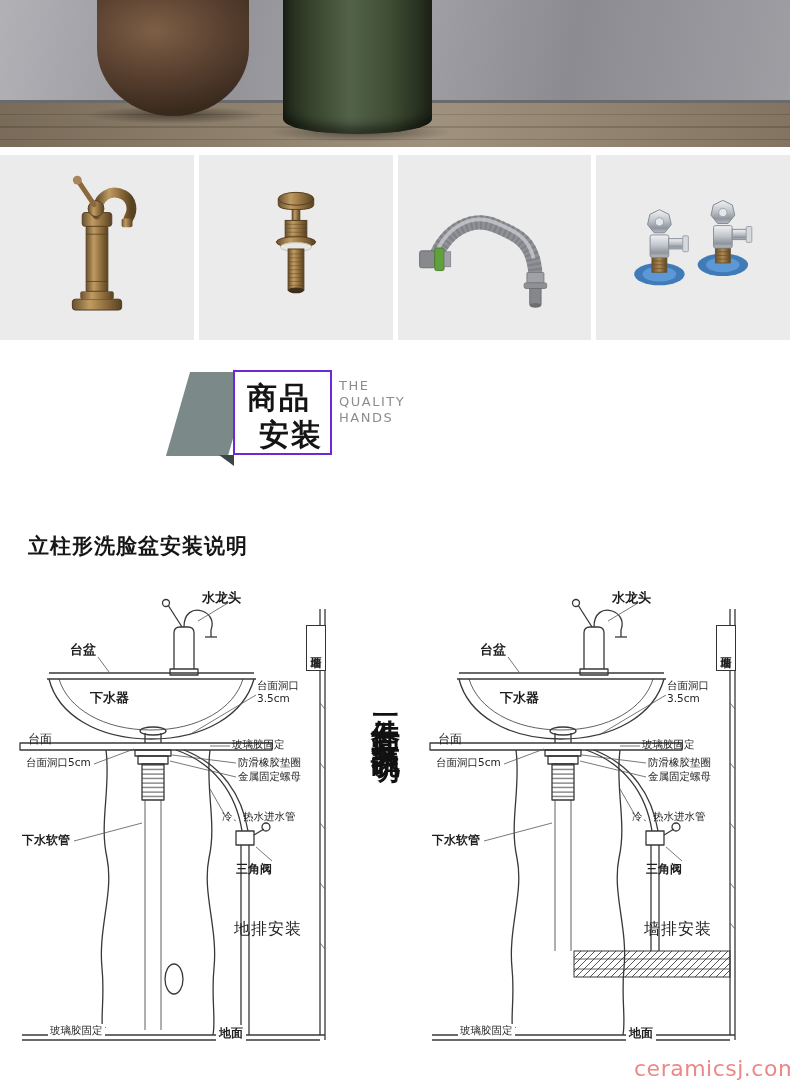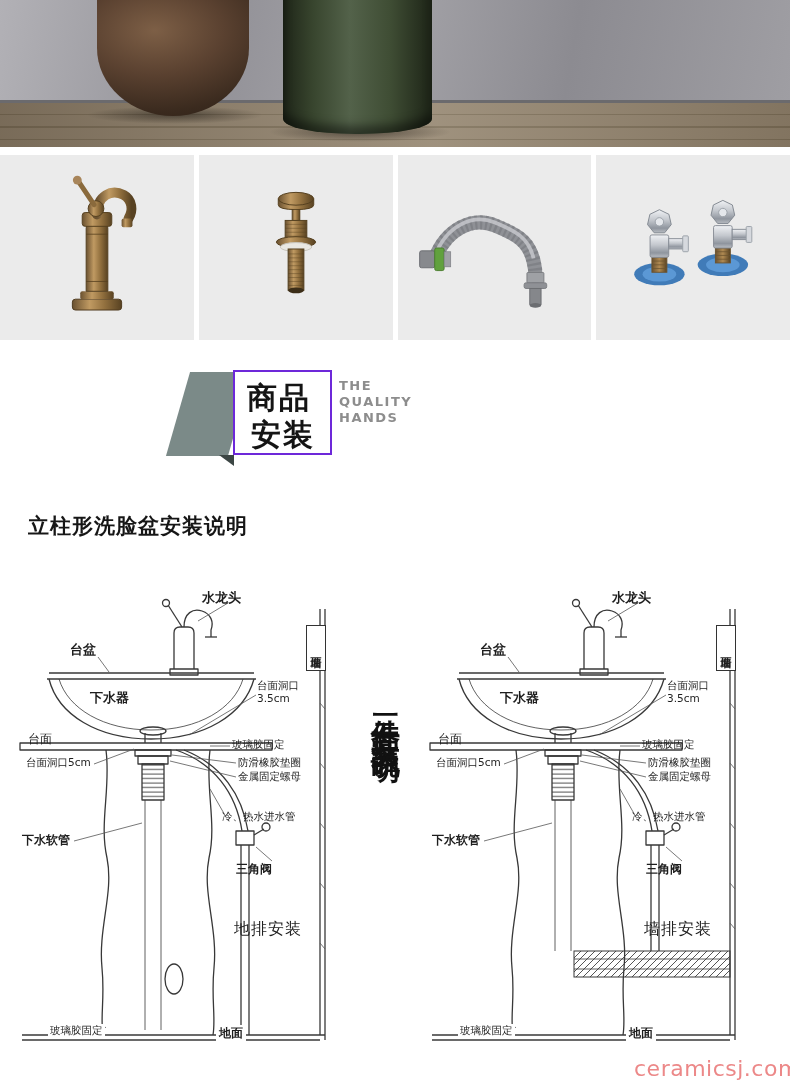--- a/index.html
+++ b/index.html
@@ -25,27 +25,27 @@
 
   
   .products{position:absolute;left:0;top:155px;width:790px;display:flex;gap:5px}
   .product-box{flex:1;height:185px;background:#ebebeb;display:flex;align-items:center;justify-content:center}
 
   
   .banner{position:absolute;left:0;top:366px;width:790px;height:110px}
   .banner-parallelogram{position:absolute;left:178px;top:6px;width:62px;height:84px;background:#7b8a88;transform:skewX(-16deg)}
   .banner-box{position:absolute;left:233px;top:4px;width:99px;height:85px;background:#fff;border:2px solid #6d28d9;padding-top:7px}
   .banner-title-line{font-size:30px;font-weight:700;color:#141414;line-height:37px;letter-spacing:2px}
-  .bt1{margin-left:12px}.bt2{margin-left:16px}
+  .bt1{margin-left:12px}.bt2{margin-left:24px}
   .banner-fold{position:absolute;left:219px;top:89px;width:15px;height:11px;background:#3c4644;clip-path:polygon(0 0,100% 0,100% 100%)}
-  .banner-quality{position:absolute;left:339px;top:12px;font-size:13px;letter-spacing:1.5px;color:#8d8d8d;line-height:16px;font-weight:700}
+  .banner-quality{position:absolute;left:339px;top:12px;font-size:13px;letter-spacing:1.5px;color:#8d8d8d;line-height:16px;font-weight:400}
   .banner-tagline{position:absolute;left:339px;top:56px;font-size:7px;color:#bdbdbd;line-height:9px;letter-spacing:.3px}
 
   
-  .section-title{position:absolute;left:28px;top:512px;font-size:21px;font-weight:600;color:#161616;letter-spacing:1px}
+  .section-title{position:absolute;left:28px;top:532px;font-size:21px;font-weight:600;color:#161616;letter-spacing:1px}
 
   
   .diagram{position:absolute;top:583px;width:330px;height:485px}
   .diagram.dleft{left:14px}.diagram.dright{left:424px}
   .diagram svg.art{position:absolute;left:0;top:0;width:330px;height:485px}
   .d-lbl{position:absolute;white-space:nowrap;color:#1d1d1d}
   .fsA{font-size:13px;font-weight:600}
   .fsB{font-size:12px;font-weight:600}
   .fsC{font-size:10.5px}
   .p-faucet{left:188px;top:6px}

